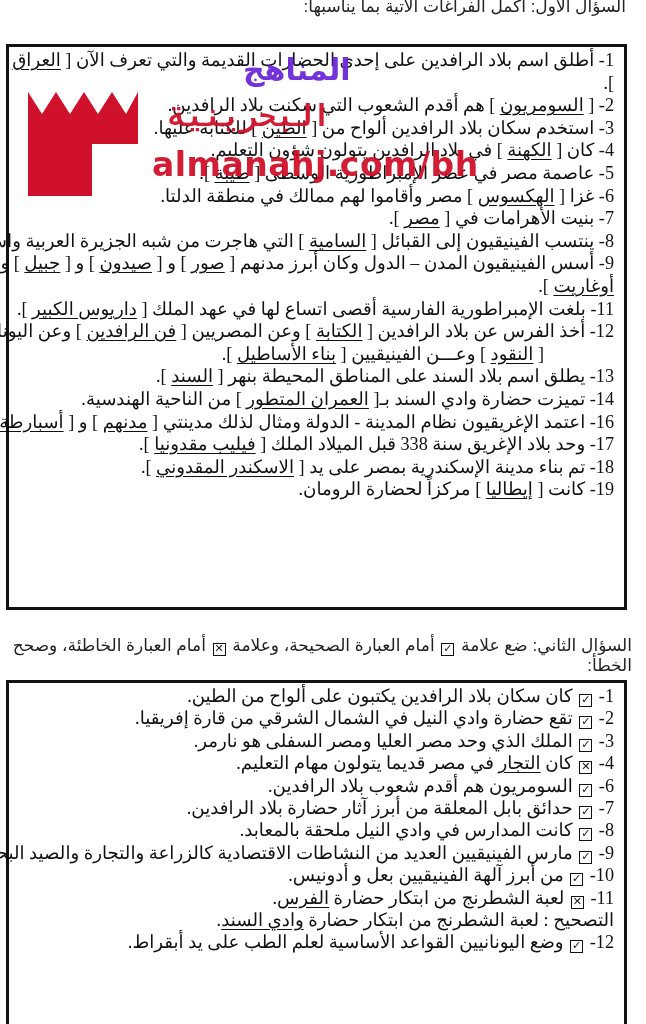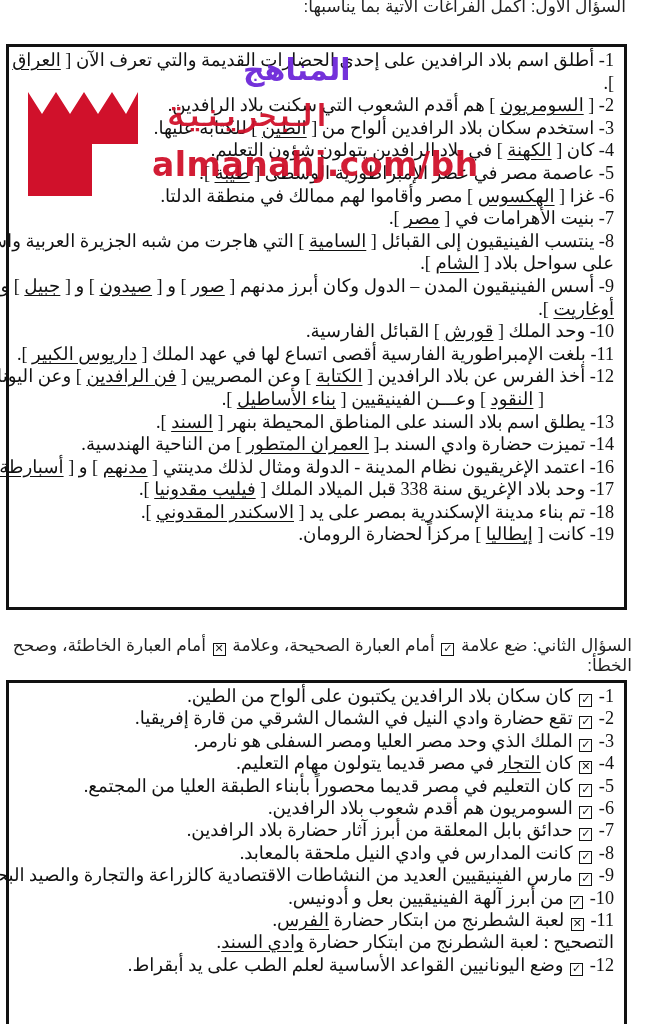--- a/index.html
+++ b/index.html
@@ -80,32 +80,25 @@
   </div>
   <div class="line">
     <span>7-</span>
     <span>بنيت الأهرامات في [ </span><span class="ans">مصر</span><span> ].</span>
   </div>
   <div class="line">
     <span>8-</span>
     <span>ينتسب الفينيقيون إلى القبائل [ </span><span class="ans">السامية</span><span> ] التي هاجرت من شبه الجزيرة العربية واستقرت</span>
   </div>
   <div class="line">
-    <span>على سواحل بلاد [ </span><span class="ans">الشام</span><span> ].</span>
-  </div>
-  <div class="line">
     <span>9-</span>
     <span>أسس الفينيقيون المدن – الدول وكان أبرز مدنهم [ </span><span class="ans">صور</span><span> ] و [ </span><span class="ans">صيدون</span><span> ] و [ </span><span class="ans">جبيل</span><span> ] و [</span>
   </div>
   <div class="line">
     <span class="ans">أوغاريت</span><span> ].</span>
-  </div>
-  <div class="line">
-    <span>10-</span>
-    <span>وحد الملك [ </span><span class="ans">قورش</span><span> ] القبائل الفارسية.</span>
   </div>
   <div class="line">
     <span>11-</span>
     <span>بلغت الإمبراطورية الفارسية أقصى اتساع لها في عهد الملك [ </span><span class="ans">داريوس الكبير</span><span> ].</span>
   </div>
   <div class="line">
     <span>12-</span>
     <span>أخذ الفرس عن بلاد الرافدين [ </span><span class="ans">الكتابة</span><span> ] وعن المصريين [ </span><span class="ans">فن الرافدين</span><span> ] وعن اليونانيين</span>
   </div>
   <div class="line" style="padding-right:70px;">
@@ -163,25 +156,20 @@
     <span>3-</span>
     <span class="chk">✓</span>
     <span>الملك الذي وحد مصر العليا ومصر السفلى هو نارمر.</span>
   </div>
   <div class="line">
     <span>4-</span>
     <span class="chk">✕</span>
     <span>كان </span><span class="ans">التجار</span><span> في مصر قديما يتولون مهام التعليم.</span>
   </div>
   <div class="line">
-    <span>5-</span>
-    <span class="chk">✓</span>
-    <span>كان التعليم في مصر قديما محصوراً بأبناء الطبقة العليا من المجتمع.</span>
-  </div>
-  <div class="line">
     <span>6-</span>
     <span class="chk">✓</span>
     <span>السومريون هم أقدم شعوب بلاد الرافدين.</span>
   </div>
   <div class="line">
     <span>7-</span>
     <span class="chk">✓</span>
     <span>حدائق بابل المعلقة من أبرز آثار حضارة بلاد الرافدين.</span>
   </div>
   <div class="line">

